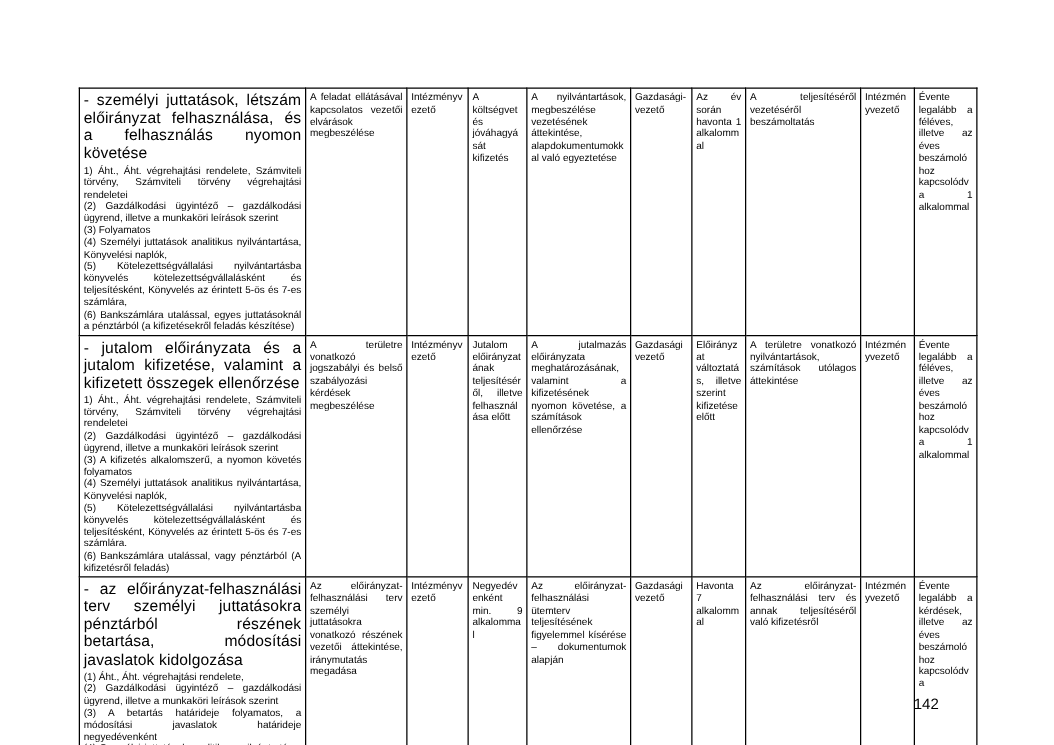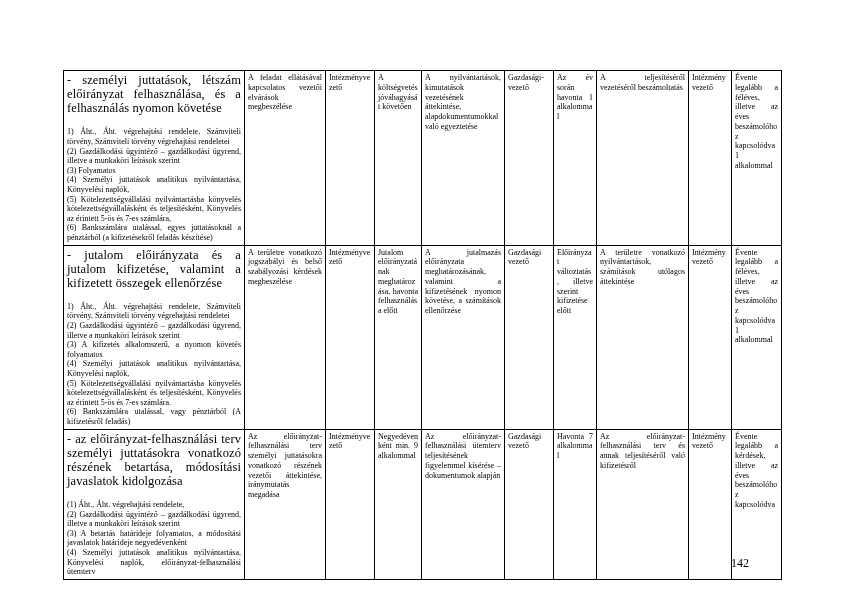--- a/index.html
+++ b/index.html
@@ -5,21 +5,21 @@
   html, body {
     margin: 0;
     padding: 0;
     background: #ffffff;
   }
   .sheet {
     position: relative;
     width: 843px;
     height: 596px;
     background: #ffffff;
-    font-family: Liberation Serif, serif;
+    font-family: Liberation Sans, sans-serif;
     color: #000000;
     overflow: hidden;
   }
   table.nyomvonal {
     position: absolute;
     left: 63px;
     top: 70px;
     width: 718px;
     border-collapse: collapse;
     table-layout: fixed;
@@ -38,21 +38,21 @@
   td.task-cell {
     text-align: left;
     padding: 1px 5px 2px 4px;
   }
   .task-title {
     font-size: 12.5px;
     line-height: 1.13;
     letter-spacing: 0.1px;
   }
   .task-details {
-    margin-top: 12px;
+    margin-top: 2px;
     font-size: 8px;
     line-height: 1.2;
     white-space: pre-line;
   }
   .page-number {
     position: absolute;
     left: 731px;
     top: 556px;
     font-size: 12px;
   }
@@ -82,53 +82,53 @@
         <div class="task-title">- személyi juttatások, létszám előirányzat felhasználása, és a felhasználás nyomon követése</div>
         <div class="task-details">1) Áht., Áht. végrehajtási rendelete, Számviteli törvény, Számviteli törvény végrehajtási rendeletei
 (2) Gazdálkodási ügyintéző – gazdálkodási ügyrend, illetve a munkaköri leírások szerint
 (3) Folyamatos
 (4) Személyi juttatások analitikus nyilvántartása, Könyvelési naplók,
 (5) Kötelezettségvállalási nyilvántartásba könyvelés kötelezettségvállalásként és teljesítésként, Könyvelés az érintett 5-ös és 7-es számlára,
 (6) Bankszámlára utalással, egyes juttatásoknál a pénztárból (a kifizetésekről feladás készítése)</div>
       </td>
       <td>A feladat ellátásával kapcsolatos vezetői elvárások megbeszélése</td>
       <td>Intézményvezető</td>
-      <td>A költségvetés jóváhagyását követően</td>
-      <td>A nyilvántartások, kimutatások vezetésének áttekintése, alapdokumentumokkal való egyeztetése</td>
+      <td>A költségvetés jóváhagyását kifizetés</td>
+      <td>A nyilvántartások, megbeszélése vezetésének áttekintése, alapdokumentumokkal való egyeztetése</td>
       <td>Gazdasági-vezető</td>
       <td>Az év során havonta 1 alkalommal</td>
       <td>A teljesítéséről vezetéséről beszámoltatás</td>
       <td>Intézményvezető</td>
       <td>Évente legalább a féléves, illetve az éves beszámolóhoz kapcsolódva 1 alkalommal</td>
     </tr>
 
     <tr style="height:160px">
       <td class="task-cell">
         <div class="task-title">- jutalom előirányzata és a jutalom kifizetése, valamint a kifizetett összegek ellenőrzése</div>
         <div class="task-details">1) Áht., Áht. végrehajtási rendelete, Számviteli törvény, Számviteli törvény végrehajtási rendeletei
 (2) Gazdálkodási ügyintéző – gazdálkodási ügyrend, illetve a munkaköri leírások szerint
 (3) A kifizetés alkalomszerű, a nyomon követés folyamatos
 (4) Személyi juttatások analitikus nyilvántartása, Könyvelési naplók,
 (5) Kötelezettségvállalási nyilvántartásba könyvelés kötelezettségvállalásként és teljesítésként, Könyvelés az érintett 5-ös és 7-es számlára.
 (6) Bankszámlára utalással, vagy pénztárból (A kifizetésről feladás)</div>
       </td>
       <td>A területre vonatkozó jogszabályi és belső szabályozási kérdések megbeszélése</td>
       <td>Intézményvezető</td>
-      <td>Jutalom előirányzatának meghatározása, havonta felhasználása előtt</td>
+      <td>Jutalom előirányzatának teljesítéséről, illetve felhasználása előtt</td>
       <td>A jutalmazás előirányzata meghatározásának, valamint a kifizetésének nyomon követése, a számítások ellenőrzése</td>
       <td>Gazdasági vezető</td>
       <td>Előirányzat változtatás, illetve szerint kifizetése előtt</td>
       <td>A területre vonatkozó nyilvántartások, számítások utólagos áttekintése</td>
       <td>Intézményvezető</td>
       <td>Évente legalább a féléves, illetve az éves beszámolóhoz kapcsolódva 1 alkalommal</td>
     </tr>
 
     <tr style="height:128px">
       <td class="task-cell">
-        <div class="task-title">- az előirányzat-felhasználási terv személyi juttatásokra vonatkozó részének betartása, módosítási javaslatok kidolgozása</div>
+        <div class="task-title">- az előirányzat-felhasználási terv személyi juttatásokra pénztárból részének betartása, módosítási javaslatok kidolgozása</div>
         <div class="task-details">(1) Áht., Áht. végrehajtási rendelete,
 (2) Gazdálkodási ügyintéző – gazdálkodási ügyrend, illetve a munkaköri leírások szerint
 (3) A betartás határideje folyamatos, a módosítási javaslatok határideje negyedévenként
 (4) Személyi juttatások analitikus nyilvántartása, Könyvelési naplók, előirányzat-felhasználási ütemterv</div>
       </td>
       <td>Az előirányzat-felhasználási terv személyi juttatásokra vonatkozó részének vezetői áttekintése, iránymutatás megadása</td>
       <td>Intézményvezető</td>
       <td>Negyedévenként min. 9 alkalommal</td>
       <td>Az előirányzat-felhasználási ütemterv teljesítésének figyelemmel kísérése – dokumentumok alapján</td>
       <td>Gazdasági vezető</td>

